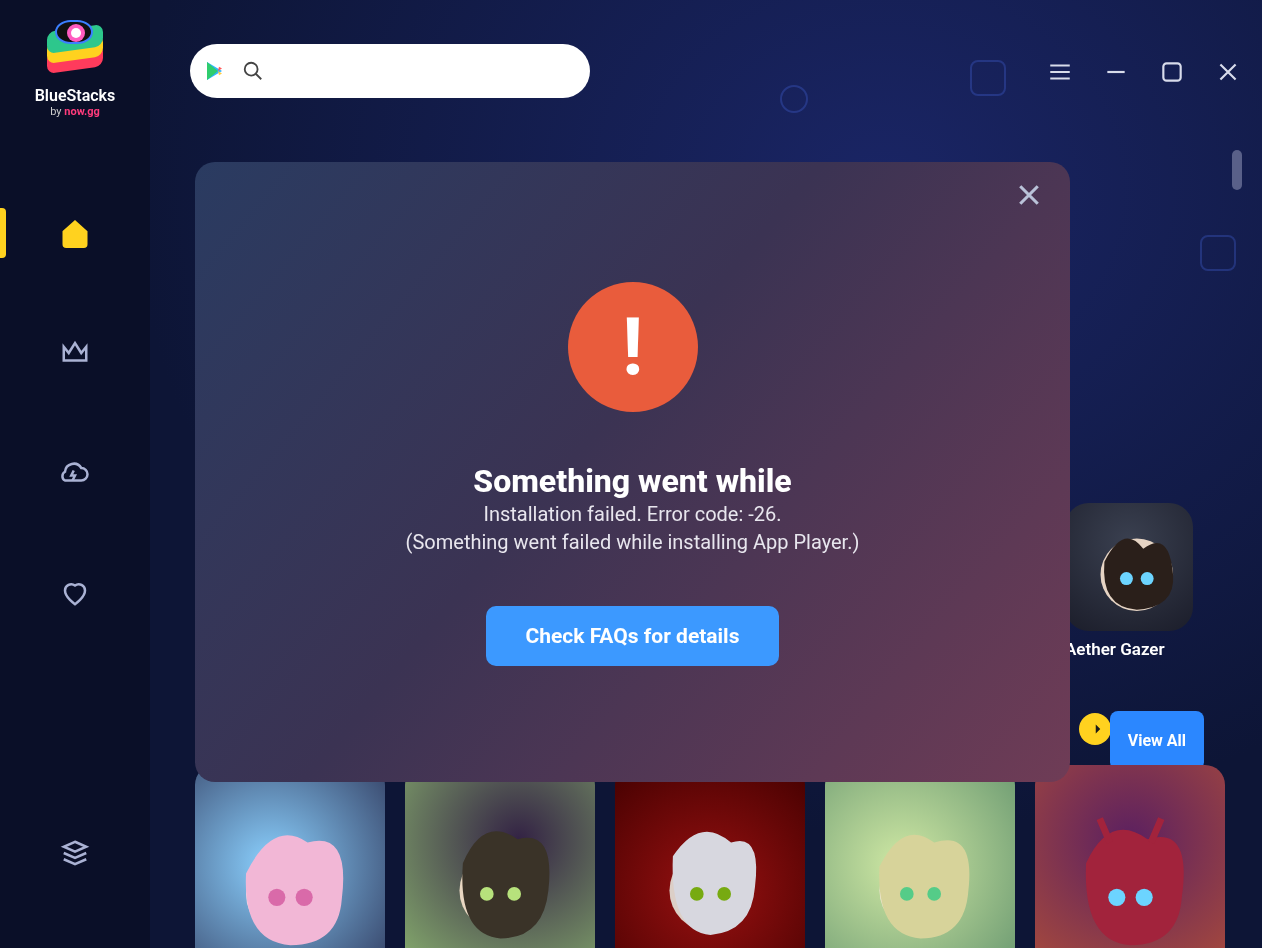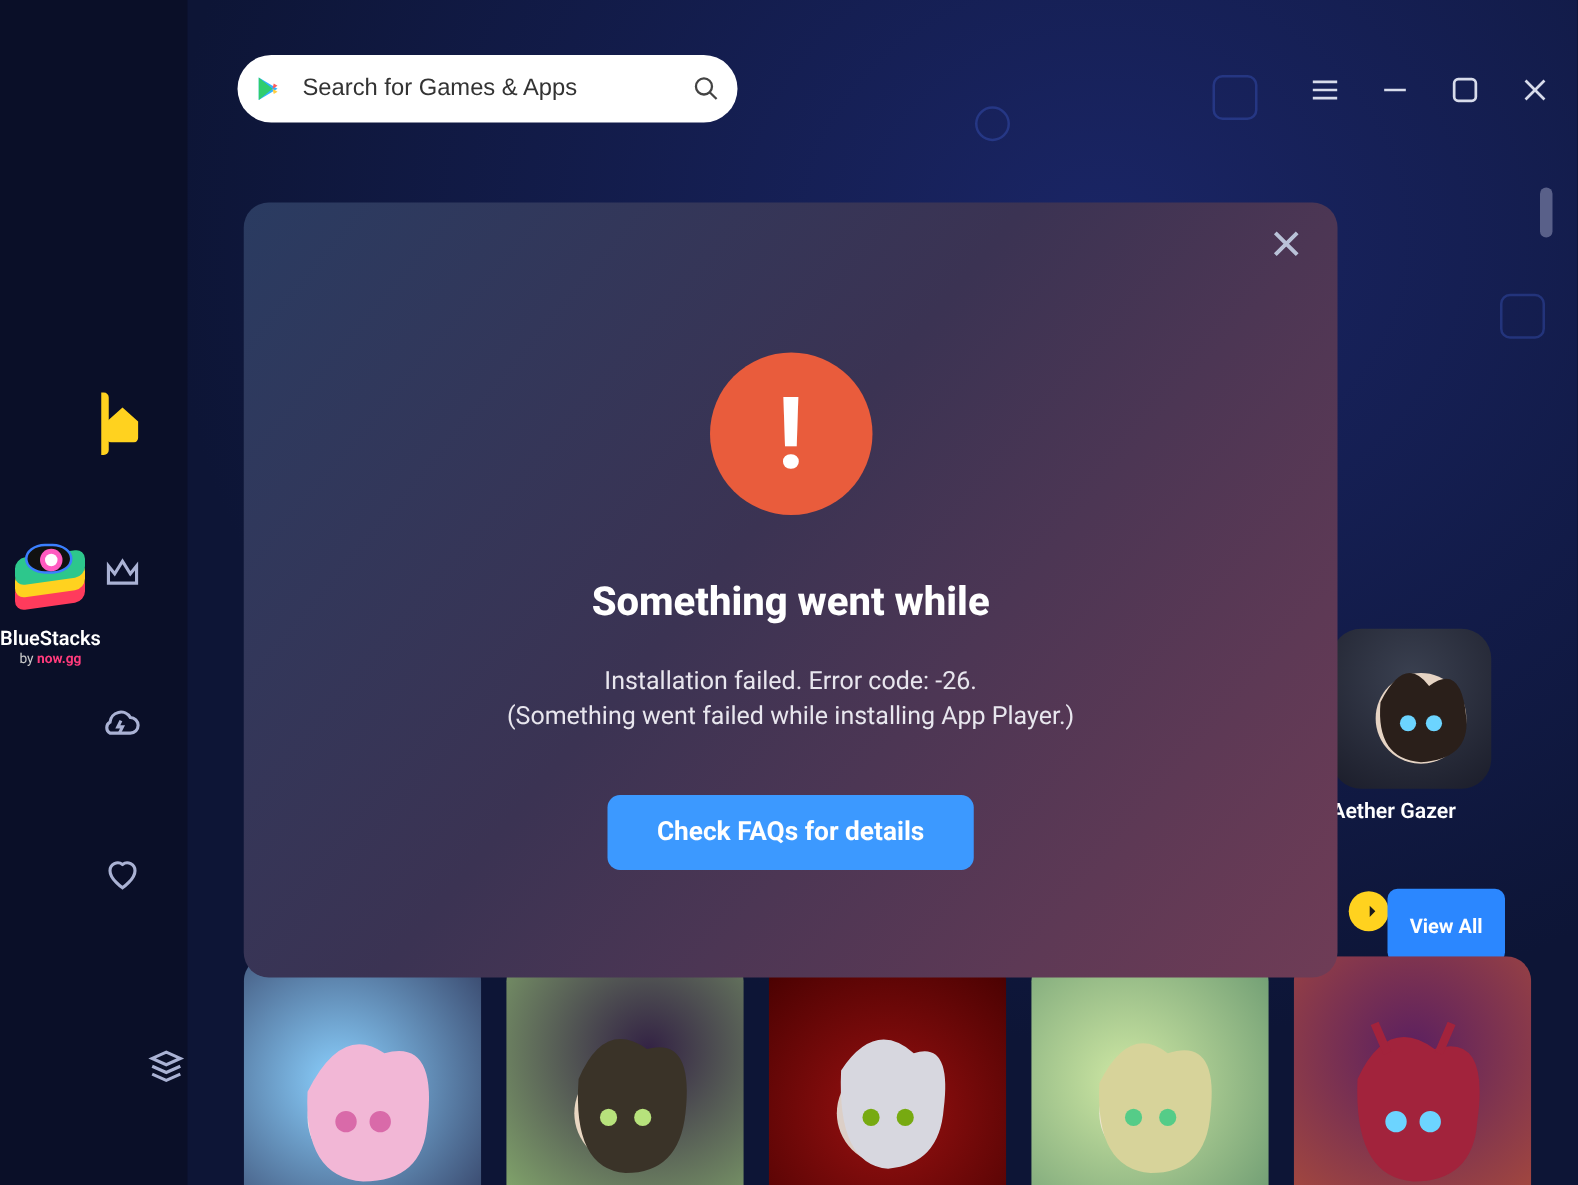--- a/index.html
+++ b/index.html
@@ -26,21 +26,21 @@
 }
 
 .sidebar-left {
   position: absolute;
   left: 0;
   top: 0;
   bottom: 0;
   width: 150px;
   background: #0a0f28;
   display: flex;
-  flex-direction: row;
+  flex-direction: column;
   align-items: center;
   z-index: 5;
 }
 
 .logo-wrap {
   margin-top: 18px;
   display: flex;
   flex-direction: column;
   align-items: center;
   color: #fff;
@@ -241,21 +241,20 @@
   background:#e95c3c;
   display:flex; align-items:center; justify-content:center;
 }
 .alert-circle span{ color:#fff; font-size:80px; font-weight:700; line-height:1; }
 .modal-title {
   margin-top:50px;
   font-size:32px;
   font-weight:800;
 }
 .modal-msg {
-  margin-top:30px;
   font-size:20px;
   color:#e8e6ee;
   line-height:1.4;
 }
 .modal-cta {
   margin-top:50px;
   background:#3c99ff;
   color:#fff;
   font-size:21px;
   font-weight:700;
@@ -331,21 +330,20 @@
 </div>
 
 <div class="topbar">
   <div class="search-box">
     <svg class="play-icon" viewBox="0 0 24 24">
         <path d="M3 3l15 9-15 9z" fill="#2fb3ff"></path>
         <path d="M3 3l11 9-11 9z" fill="#2fcd6e"></path>
         <path d="M14 12l4 2.4-3 1.8z" fill="#ffcd40"></path>
         <path d="M14 12l4-2.4-3-1.8z" fill="#ff5b5b"></path>
       </svg>
-    <input class="search-input" type="text" placeholder="Search for Games &amp; Apps" style="">
     <svg class="mag-icon" viewBox="0 0 24 24">
         <circle cx="10" cy="10" r="7"></circle>
         <path d="M21 21l-6-6"></path>
       </svg>
   </div>
 
   <div class="window-controls">
     <div class="wc">
         <svg viewBox="0 0 24 24">
           <path d="M3 6h18M3 12h18M3 18h18"></path>

